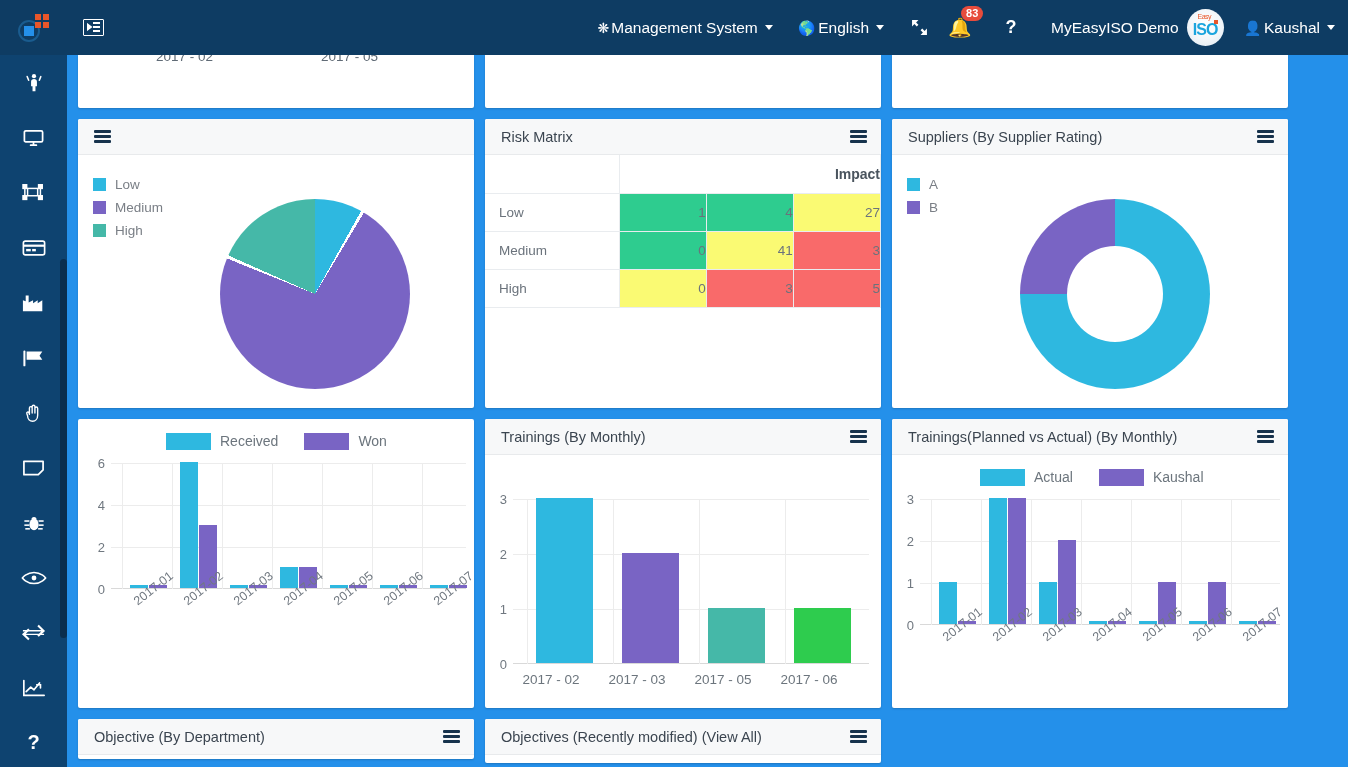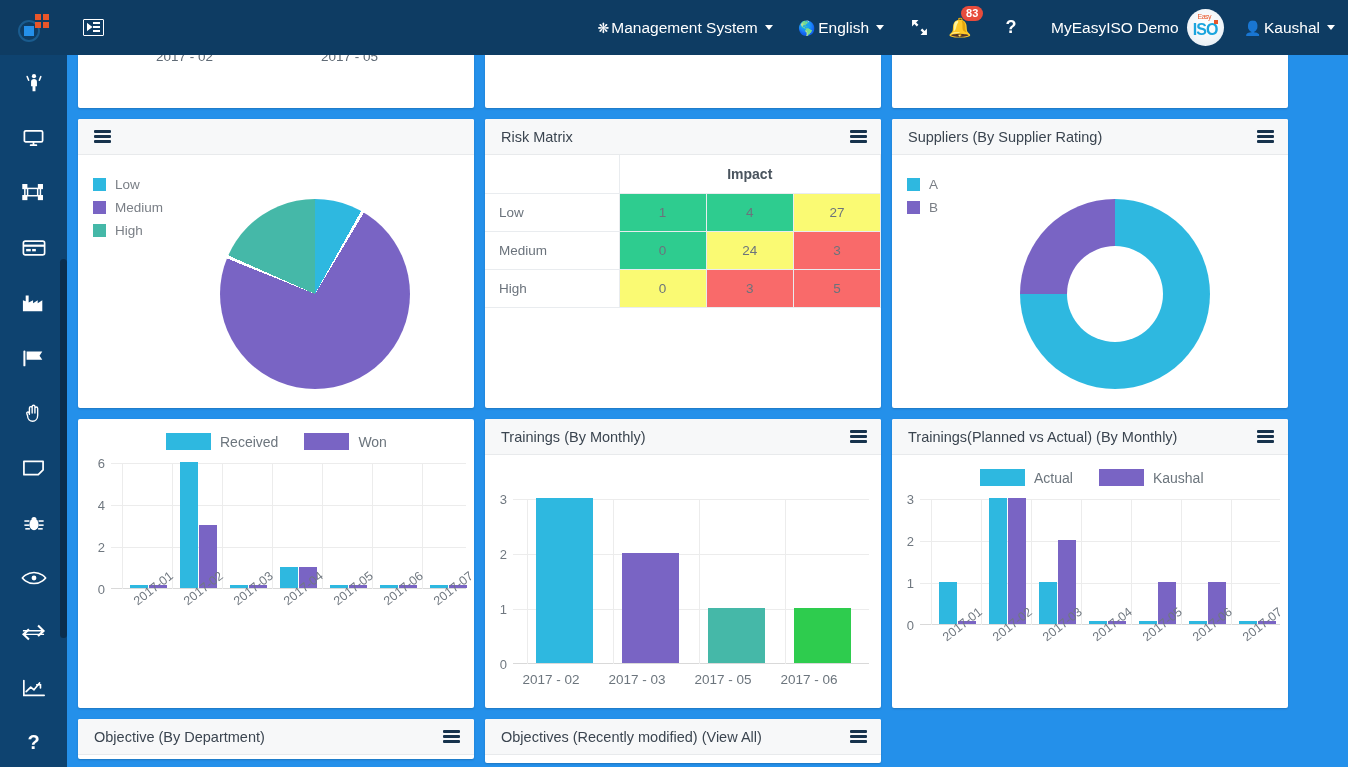--- a/index.html
+++ b/index.html
@@ -201,38 +201,38 @@
     content: ""; position: absolute;
     left: 47px; top: 47px; width: 96px; height: 96px;
     background: #fff; border-radius: 50%;
   }
 
   
   .rm { width: 100%; border-collapse: collapse; table-layout: fixed; }
   .rm td, .rm th {
     border: 1px solid #e9ecef;
     height: 38px; font-size: 13.5px; font-weight: normal;
-    text-align: center; color: #6b737c;
+    text-align: right; color: #6b737c;
   }
   .rm .corner { border-top: none; border-left: none; width: 134px; }
   .rm .impact-head { font-weight: bold; color: #4a545e; font-size: 14px; border-top: none; }
   .rm .prob-head { font-weight: bold; color: #4a545e; text-align: left; padding-left: 14px; font-size: 14px; border-left: none; }
   .rm .rowlab { text-align: left; padding-left: 14px; border-left: none; color: #6b737c; }
   .rm .colhead { color: #7a828a; }
   .cell-g { background: #2ecc8f; color: #fff; }
   .cell-y { background: #fafa73; color: #8a8a55; }
   .cell-r { background: #f96a6a; color: #fff; }
 
   
   .chart { position: absolute; inset: 0; }
   .chart-legend {
     position: absolute; display: flex; align-items: center; gap: 10px;
     top: 14px;
   }
-  .cl-item { display: flex; align-items: center; }
+  .cl-item { display: flex; align-items: flex-start; }
   .cl-sw { width: 45px; height: 17px; margin-right: 9px; }
   .cl-lb { font-size: 14px; color: #6c757d; }
 
   .plot { position: absolute; }
   .gridline { position: absolute; left: 0; right: 0; height: 1px; background: #ececec; }
   .vline { position: absolute; top: 0; bottom: 0; width: 1px; background: #ececec; }
   .axis-x { position: absolute; left: 0; right: 0; bottom: 0; height: 1px; background: #d9d9d9; }
   .ylab {
     position: absolute; right: calc(100% + 6px);
     font-size: 13px; color: #707880; transform: translateY(-50%);
@@ -483,21 +483,21 @@
           </tr>
           <tr>
             <td class="rowlab">Low</td>
             <td class="cell-g">1</td>
             <td class="cell-g">4</td>
             <td class="cell-y">27</td>
           </tr>
           <tr>
             <td class="rowlab">Medium</td>
             <td class="cell-g">0</td>
-            <td class="cell-y">24</td>
+            <td class="cell-y">41</td>
             <td class="cell-r">3</td>
           </tr>
           <tr>
             <td class="rowlab">High</td>
             <td class="cell-y">0</td>
             <td class="cell-r">3</td>
             <td class="cell-r">5</td>
           </tr>
         </tbody>
           </table>

